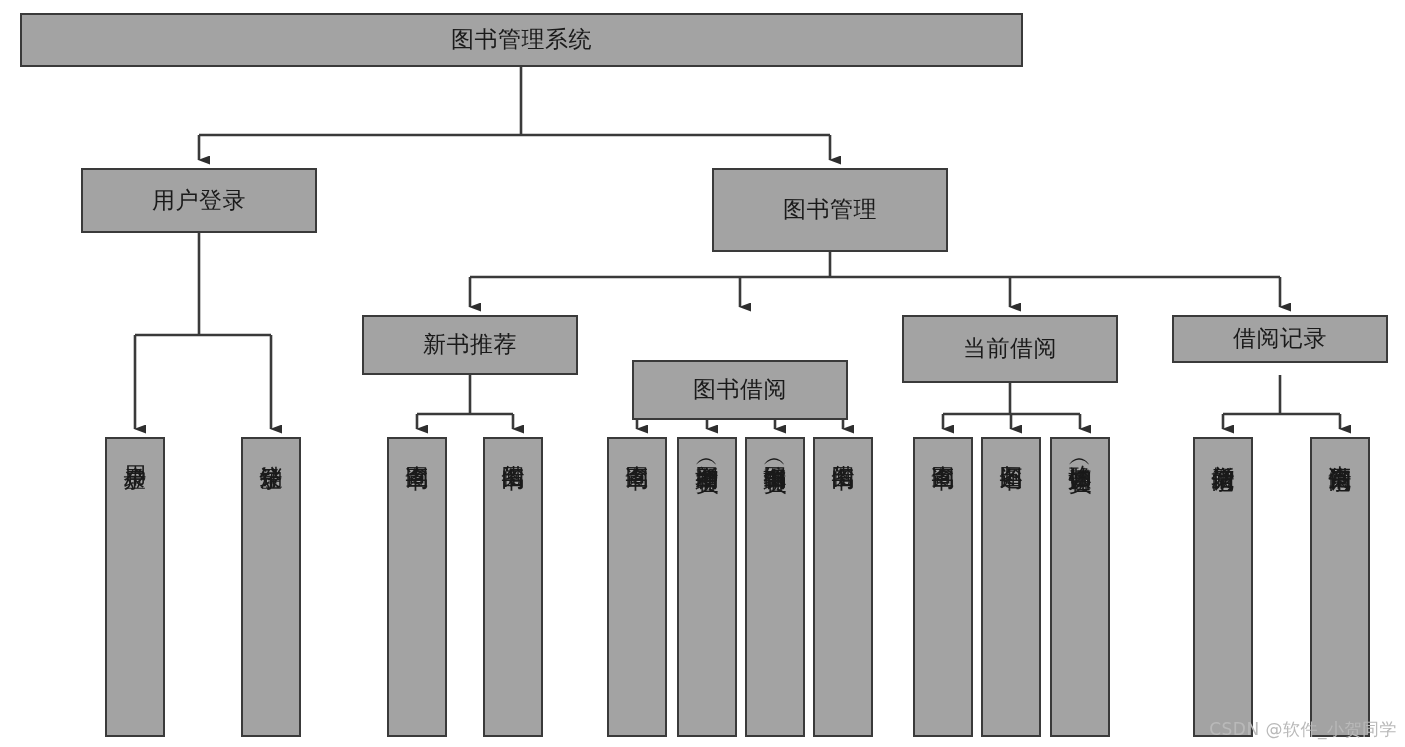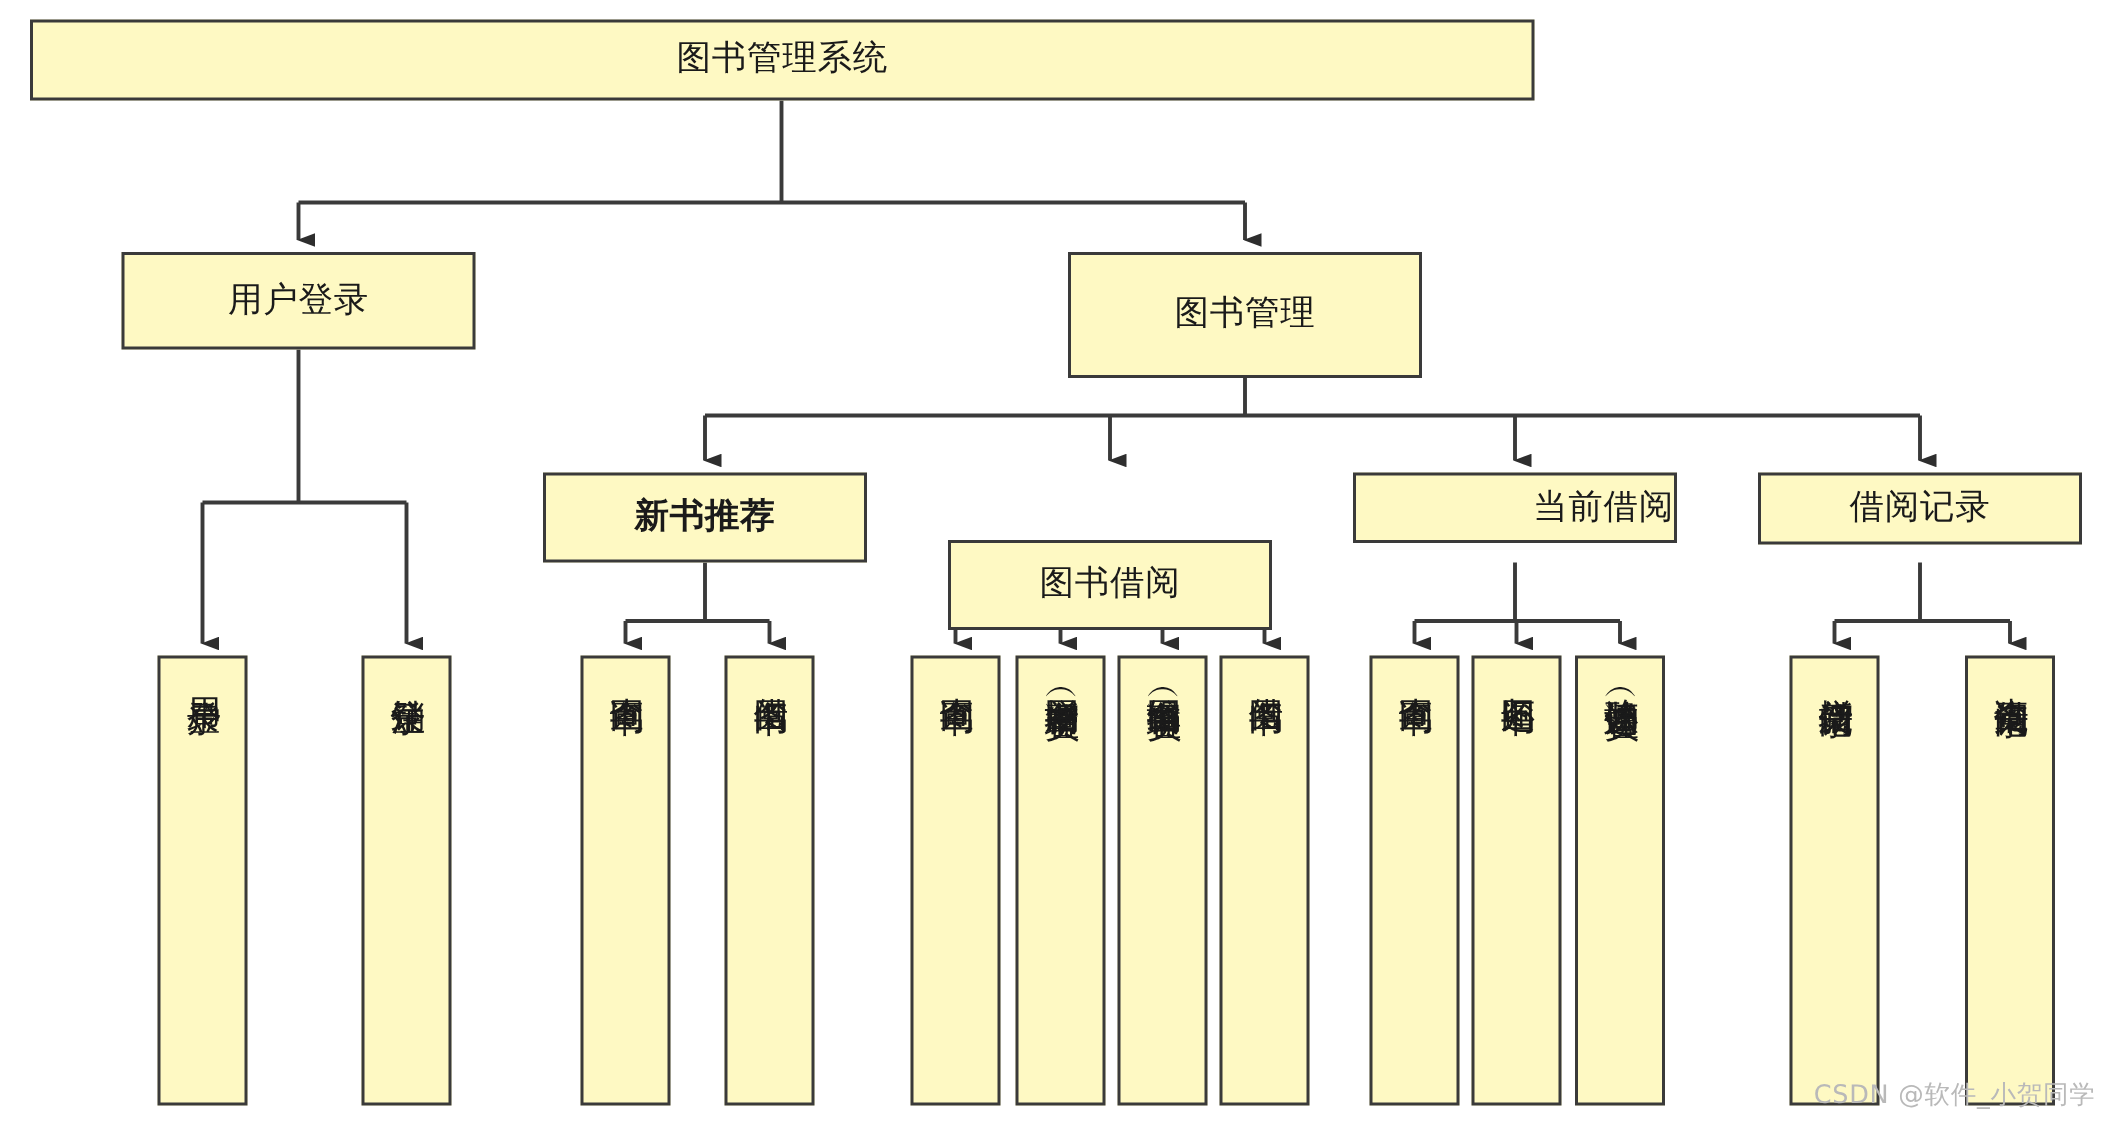--- a/index.html
+++ b/index.html
@@ -22,21 +22,21 @@
     position: absolute;
     left: 0;
     top: 0;
     width: 1405px;
     height: 747px;
     pointer-events: none;
   }
   .node {
     position: absolute;
     box-sizing: border-box;
-    background: #fef9c3;
+    background: #a3a3a3;
     border: 2px solid #3a3a3a;
     display: flex;
     align-items: center;
     justify-content: center;
     color: #1a1a1a;
   }
   .node .label {
     display: block;
     text-align: center;
     line-height: 1.12;
@@ -131,27 +131,27 @@
     <span class="label">图书管理系统</span>
   </div>
 
   <div class="node h" style="left:81px; top:168px; width:236px; height:65px;">
     <span class="label">用户登录</span>
   </div>
   <div class="node h" style="left:712px; top:168px; width:236px; height:84px;">
     <span class="label">图书管理</span>
   </div>
 
-  <div class="node h" style="left:362px; top:315px; width:216px; height:60px;font-weight:bold;">
+  <div class="node h" style="left:362px; top:315px; width:216px; height:60px;">
     <span class="label">新书推荐</span>
   </div>
   <div class="node h" style="left:632px; top:315px; width:216px; height:60px;margin-top:45px;">
     <span class="label">图书借阅</span>
   </div>
-  <div class="node h" style="left:902px; top:315px; width:216px; height:47px;justify-content:flex-end;">
+  <div class="node h" style="left:902px; top:315px; width:216px; height:68px;">
     <span class="label">当前借阅</span>
   </div>
   <div class="node h" style="left:1172px; top:315px; width:216px; height:48px;">
     <span class="label">借阅记录</span>
   </div>
 
   <div class="node v" style="left:105px; top:437px; width:60px; height:300px;">
     <span class="label">用户登录</span>
   </div>
   <div class="node v" style="left:241px; top:437px; width:60px; height:300px;">

